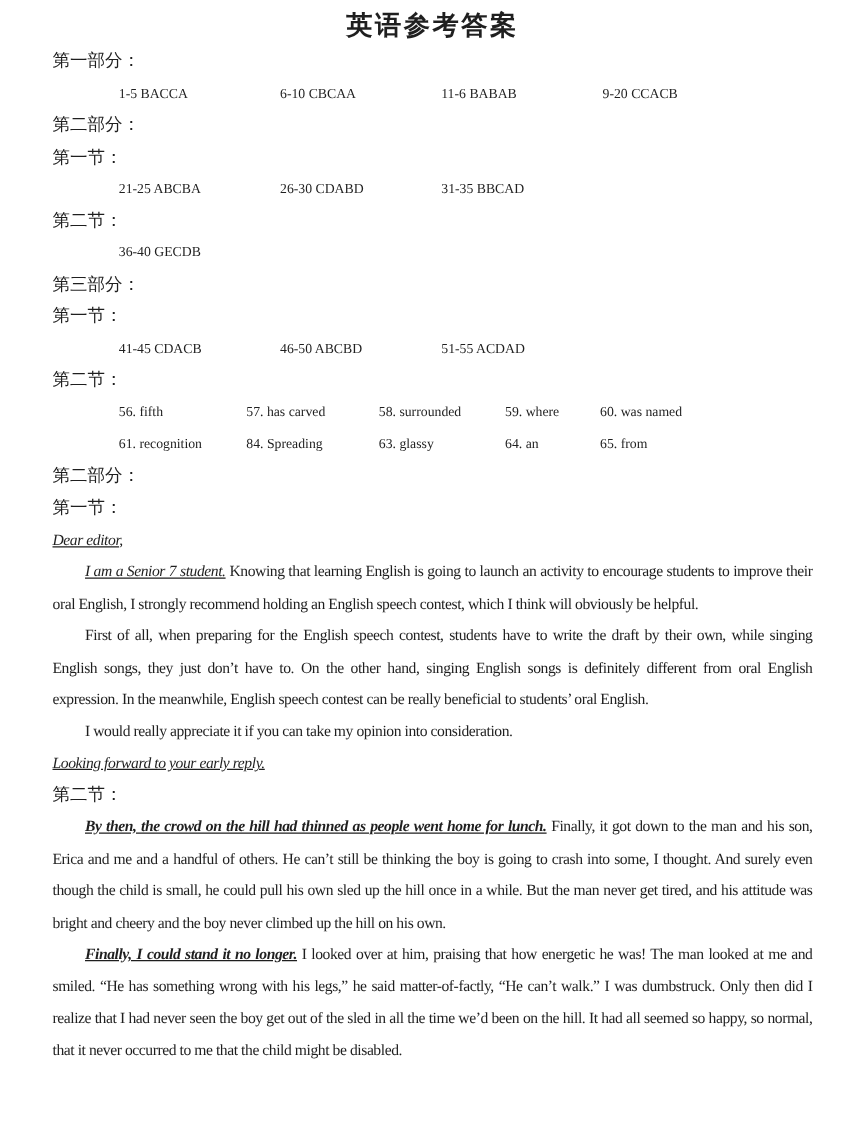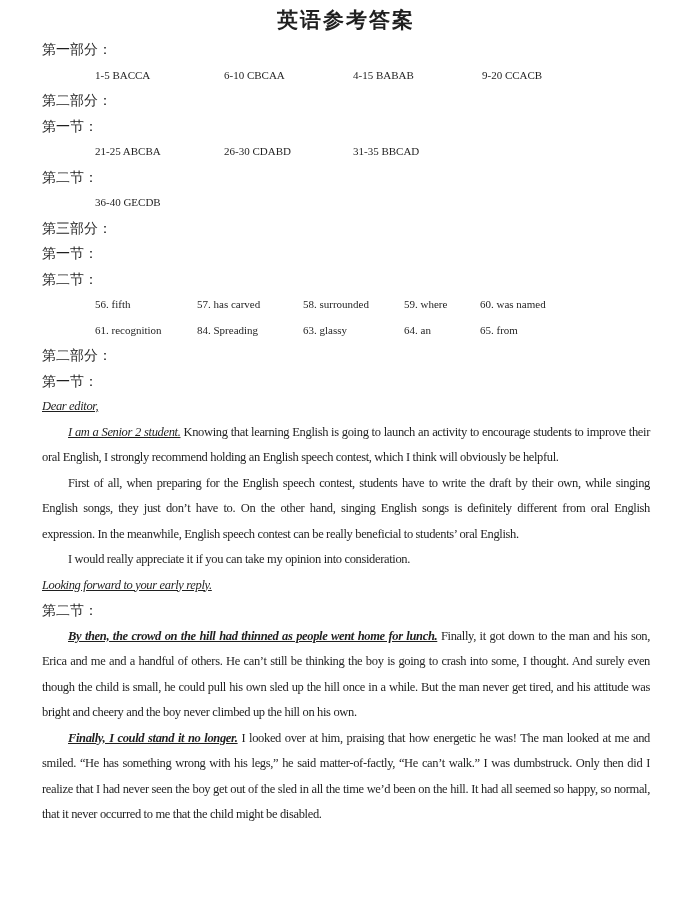--- a/index.html
+++ b/index.html
@@ -72,39 +72,44 @@
 <body>
 
 <div class="page">
 
   <h1 class="doc-title">英语参考答案</h1>
 
   <div class="cn-label">第一部分：</div>
   <div class="answer-row cols4">
     <span>1-5 BACCA</span>
     <span>6-10 CBCAA</span>
-    <span>4-15 BABAB</span>
+    <span>11-6 BABAB</span>
     <span>9-20 CCACB</span>
   </div>
 
   <div class="cn-label">第二部分：</div>
   <div class="cn-label">第一节：</div>
   <div class="answer-row cols4">
     <span>21-25 ABCBA</span>
     <span>26-30 CDABD</span>
     <span>31-35 BBCAD</span>
   </div>
 
   <div class="cn-label">第二节：</div>
   <div class="answer-row">
     <span>36-40 GECDB</span>
   </div>
 
   <div class="cn-label">第三部分：</div>
   <div class="cn-label">第一节：</div>
+  <div class="answer-row cols4">
+    <span>41-45 CDACB</span>
+    <span>46-50 ABCBD</span>
+    <span>51-55 ACDAD</span>
+  </div>
 
   <div class="cn-label">第二节：</div>
   <div class="answer-row">
     <span class="w1">56. fifth</span>
     <span class="w2">57. has carved</span>
     <span class="w3">58. surrounded</span>
     <span class="w4">59. where</span>
     <span class="w5">60. was named</span>
   </div>
   <div class="answer-row">
@@ -115,21 +120,21 @@
     <span class="w5">65. from</span>
   </div>
 
   <div class="cn-label">第二部分：</div>
   <div class="cn-label">第一节：</div>
 
   <div class="essay-line">
     <span class="lead-ital">Dear editor,</span>
   </div>
 
-  <p class="essay-para"><span class="lead-ital">I am a Senior 2 student.</span><span> Knowing that learning English is going to launch an activity to encourage students to improve their oral English, I strongly recommend holding an English speech contest, which I think will obviously be helpful.</span></p>
+  <p class="essay-para"><span class="lead-ital">I am a Senior 7 student.</span><span> Knowing that learning English is going to launch an activity to encourage students to improve their oral English, I strongly recommend holding an English speech contest, which I think will obviously be helpful.</span></p>
 
   <p class="essay-para">First of all, when preparing for the English speech contest, students have to write the draft by their own, while singing English songs, they just don’t have to. On the other hand, singing English songs is definitely different from oral English expression. In the meanwhile, English speech contest can be really beneficial to students’ oral English.</p>
 
   <p class="essay-para">I would really appreciate it if you can take my opinion into consideration.</p>
 
   <div class="essay-line">
     <span class="indent"></span><span class="lead-ital">Looking forward to your early reply.</span>
   </div>
 
   <div class="cn-label">第二节：</div>

